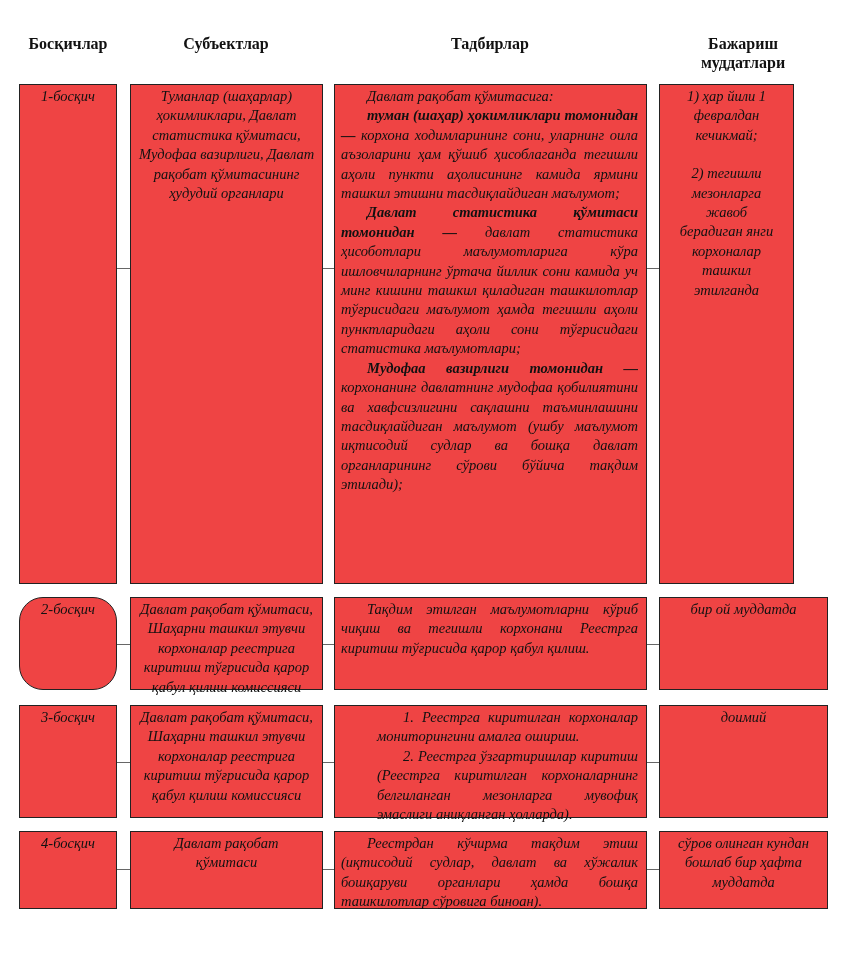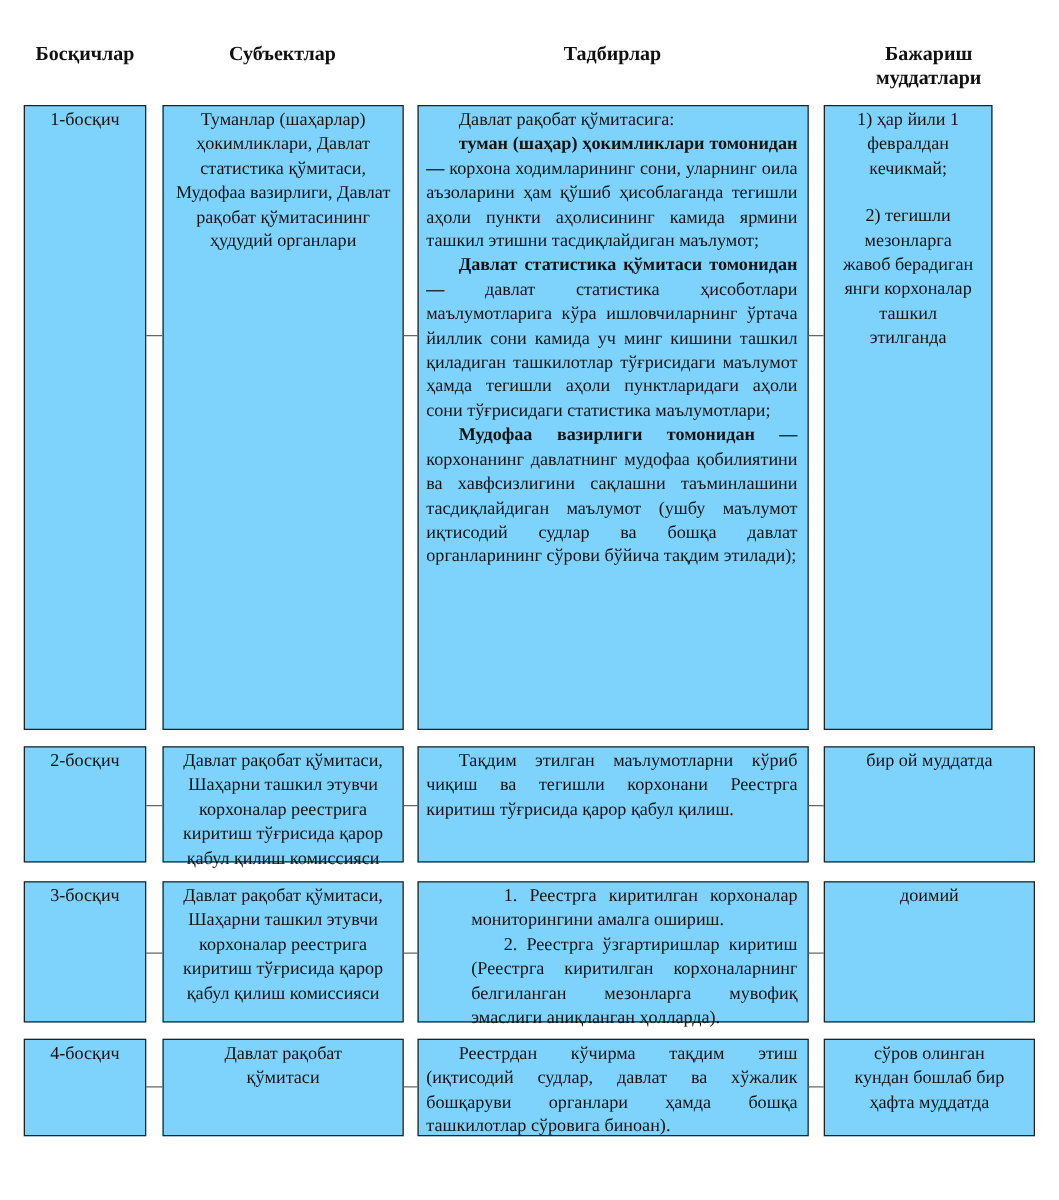--- a/index.html
+++ b/index.html
@@ -1,20 +1,20 @@
 <!DOCTYPE html>
 <html><head>
 <meta charset="utf-8">
 <style>
   html, body { margin: 0; padding: 0; background: #ffffff; }
   body { width: 847px; height: 960px; position: relative; overflow: hidden;
          font-family: "Liberation Serif", "DejaVu Serif", serif; color: #111; }
   .hdr { position: absolute; font-weight: bold; font-size: 16px; text-align: center; line-height: 19px; }
-  .box { position: absolute; border: 1.5px solid #222; box-sizing: border-box; background: #7dd3fc;
-         font-size: 14.5px; line-height: 19.4px; }
+  .box { position: absolute; border: 1.5px solid #222; box-sizing: border-box; background: #ef4444;
+         font-size: 14.5px; line-height: 19.4px; font-style: italic; }
   .center { text-align: center; padding: 2px 6px 0 6px; }
   .just { text-align: justify; padding: 2px 8px 0 6px; }
   .just p { margin: 0; text-indent: 26px; text-align: justify; text-align-last: left; }
   .b { font-weight: bold; }
   .conn { position: absolute; height: 0; border-top: 1.5px solid #666; }
   .sp { display: block; height: 19px; }
 </style>
 </head>
 <body>
 
@@ -40,21 +40,21 @@
   <p><span class="b">Давлат статистика қўмитаси томонидан —</span><span> давлат статистика ҳисоботлари маълумотларига кўра ишловчиларнинг ўртача йиллик сони камида уч минг кишини ташкил қиладиган ташкилотлар тўғрисидаги маълумот ҳамда тегишли аҳоли пунктларидаги аҳоли сони тўғрисидаги статистика маълумотлари;</span></p>
   <p><span class="b">Мудофаа вазирлиги томонидан —</span><span> корхонанинг давлатнинг мудофаа қобилиятини ва хавфсизлигини сақлашни таъминлашини тасдиқлайдиган маълумот (ушбу маълумот иқтисодий судлар ва бошқа давлат органларининг сўрови бўйича тақдим этилади);</span></p>
 </div>
 <div class="conn" style="left:647px; top:268px; width:12px;"></div>
 <div class="box center" style="left:659px; top:84px; width:135px; height:500px; padding-left:14px; padding-right:14px;">
   <div>1) ҳар йили 1 февралдан кечикмай;</div>
   <span class="sp"></span>
   <div>2) тегишли мезонларга жавоб берадиган янги корхоналар ташкил этилганда</div>
 </div>
 
-<div class="box center" style="left:19px; top:597px; width:98px; height:93px;">
+<div class="box center" style="left:19px; top:597px; width:98px; height:93px;border-radius:24px;">
   <span>2-босқич</span>
 </div>
 <div class="conn" style="left:117px; top:644px; width:13px;"></div>
 <div class="box center" style="left:130px; top:597px; width:193px; height:93px;">
   <span>Давлат рақобат қўмитаси, Шаҳарни ташкил этувчи корхоналар реестрига киритиш тўғрисида қарор қабул қилиш комиссияси</span>
 </div>
 <div class="conn" style="left:323px; top:644px; width:11px;"></div>
 <div class="box just" style="left:334px; top:597px; width:313px; height:93px;">
   <p>Тақдим этилган маълумотларни кўриб чиқиш ва тегишли корхонани Реестрга киритиш тўғрисида қарор қабул қилиш.</p>
 </div>

